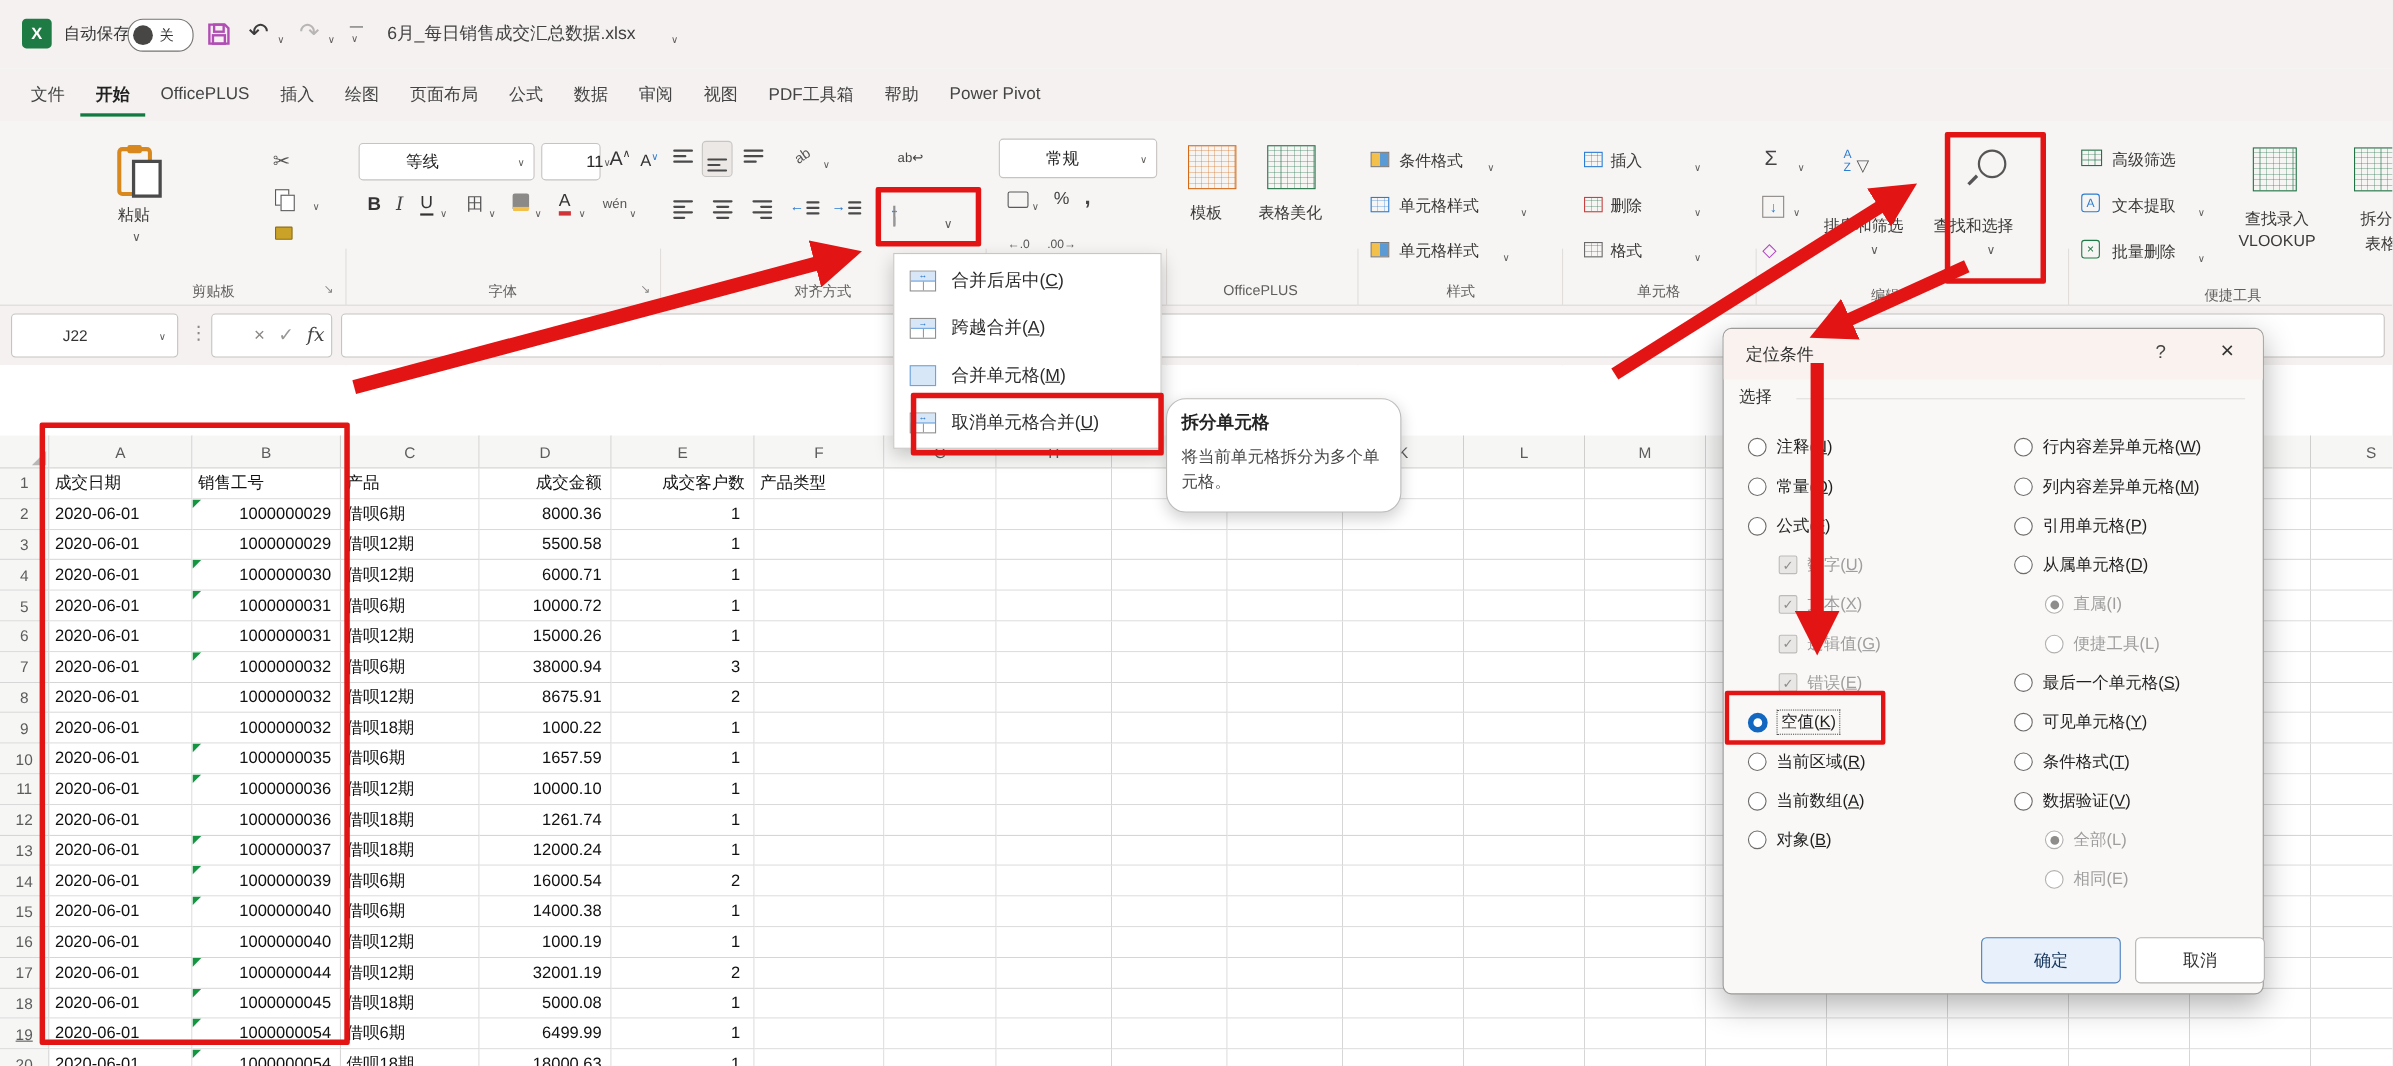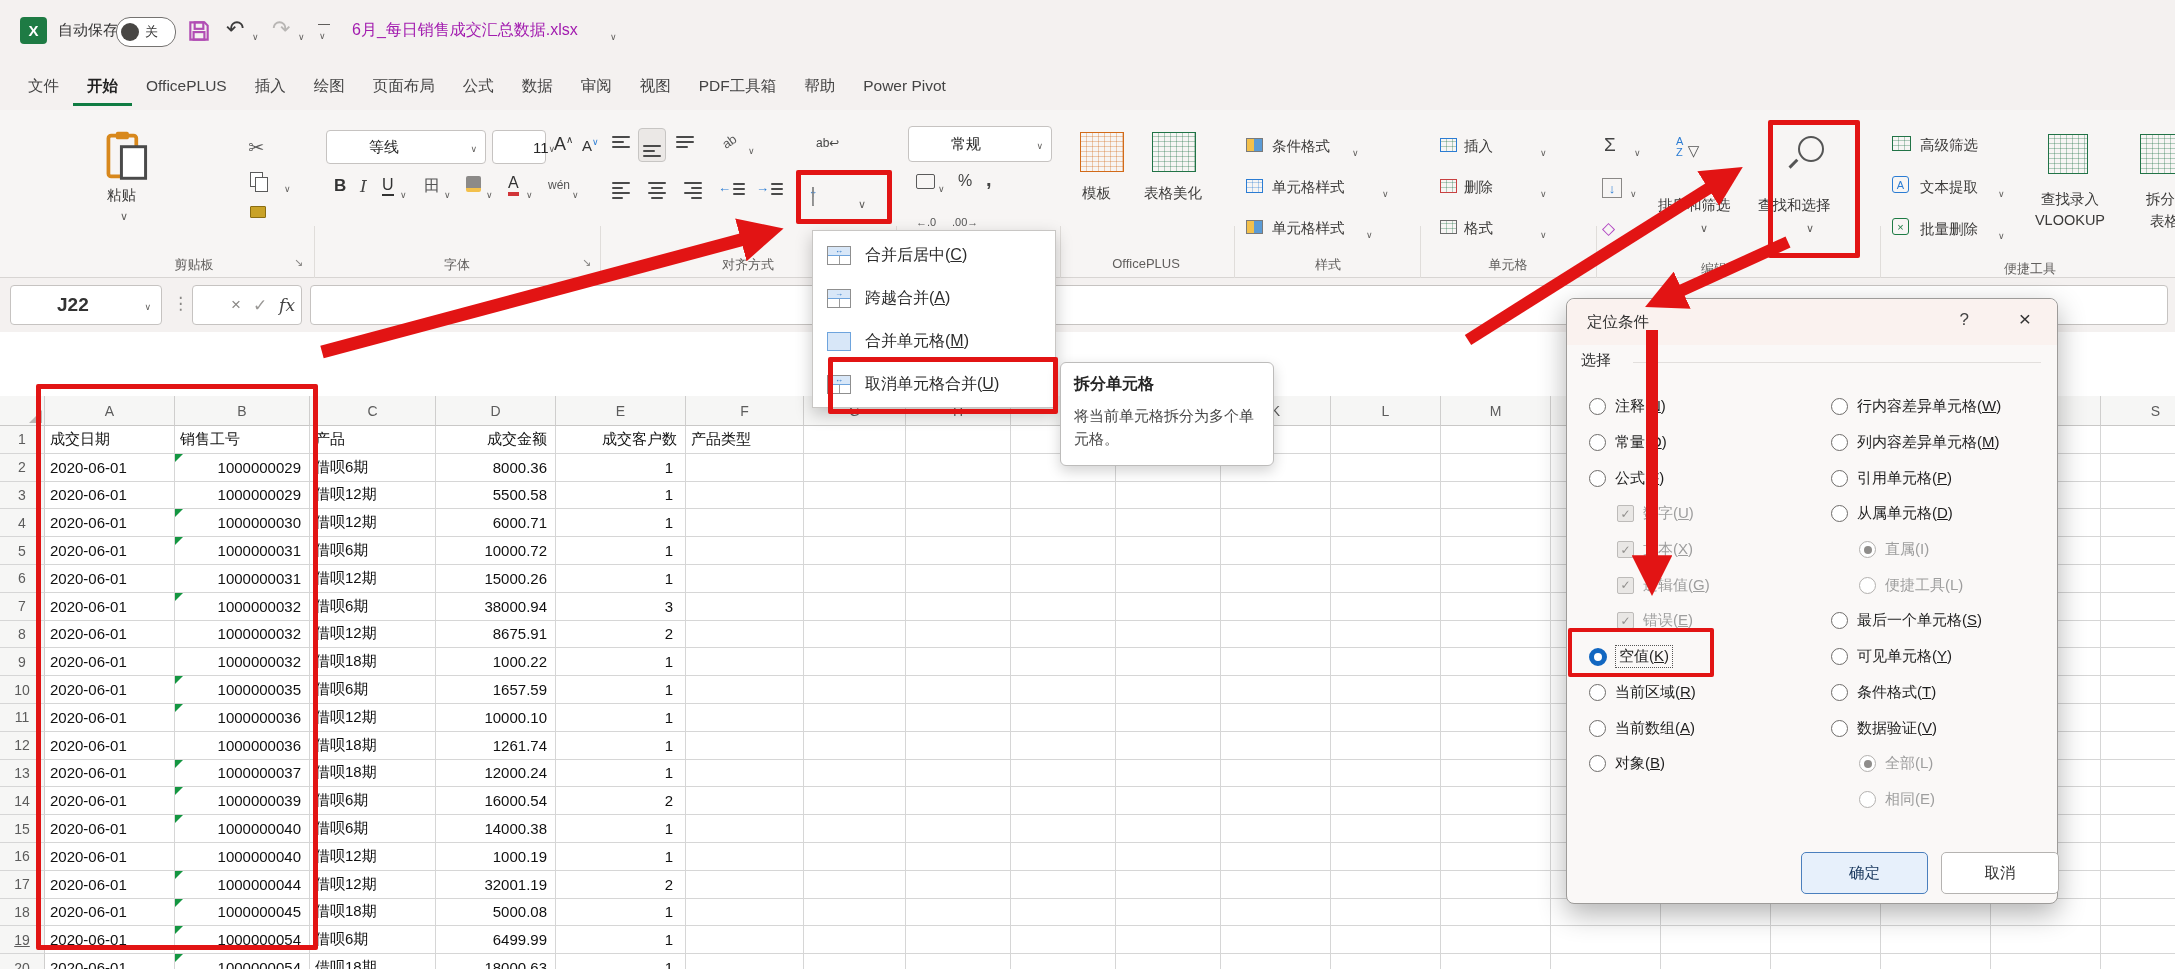--- a/index.html
+++ b/index.html
@@ -50,21 +50,21 @@
   .menu{position:absolute;left:812px;top:230px;width:244px;height:178px;background:#fff;border:1px solid #c8c6c4;
         box-shadow:0 6px 16px rgba(0,0,0,.22);z-index:50;padding-top:3px;box-sizing:border-box;}
   .mitem{height:43px;display:flex;align-items:center;padding-left:14px;font-size:16px;color:#2b2b2b;white-space:nowrap;}
   .mi{width:22px;height:17px;border:1px solid #8f8f8f;position:relative;background:#fff;margin-right:14px;flex:0 0 auto;}
   .mi .band{position:absolute;left:0;right:0;top:0;height:8px;background:#d8e7f8;border-bottom:1px solid #6ea4dd;
             display:flex;align-items:center;justify-content:center;font-size:8px;color:#1f6fc4;line-height:1;}
   .mi .split{position:absolute;bottom:0;left:50%;width:1px;height:8px;background:#9a9a9a;}
   .mi.full{background:#d8e7f8;border-color:#6ea4dd;}
   
   .tip{position:absolute;left:1060px;top:362px;width:214px;height:104px;background:#fff;border:1px solid #bdbcbb;
-       border-radius:6px;box-shadow:0 5px 14px rgba(0,0,0,.18);z-index:50;box-sizing:border-box;padding:11px 13px;}
+       border-radius:18px;box-shadow:0 5px 14px rgba(0,0,0,.18);z-index:50;box-sizing:border-box;padding:11px 13px;}
   .tip .t{font-size:16px;font-weight:bold;color:#242424;}
   .tip .b{font-size:15px;color:#484848;line-height:23px;margin-top:9px;}
   
   .dialog{position:absolute;left:1566px;top:298px;width:492px;height:606px;background:#faf8f7;border:1px solid #9d9b99;
           border-radius:8px;box-shadow:0 10px 28px rgba(0,0,0,.3);z-index:60;box-sizing:border-box;}
   .dlg-title{position:absolute;left:0;top:0;right:0;height:46px;background:#faf2ef;border-radius:8px 8px 0 0;}
   .dlg-title .txt{position:absolute;left:20px;top:13px;font-size:15.5px;color:#333;}
   .dlg-help{position:absolute;right:88px;top:11px;font-size:17px;color:#444;}
   .dlg-close{position:absolute;right:26px;top:8px;font-size:21px;color:#333;}
   .dlg-sec{position:absolute;left:14px;top:52px;font-size:15px;color:#333;}
@@ -118,21 +118,21 @@
       <rect x="8" y="4" width="8" height="6" fill="none" stroke="#b14db4" stroke-width="2"></rect>
       <rect x="7" y="13" width="10" height="7" fill="none" stroke="#b14db4" stroke-width="2"></rect>
     </svg>
     <div class="abs" style="left:226px;top:16px;font-size:22px;color:#3b3b3b;">↶</div>
     <div class="abs dd" style="left:252px;top:26px;"></div>
     <div class="abs" style="left:272px;top:16px;font-size:22px;color:#b8b6b4;">↷</div>
     <div class="abs dd" style="left:298px;top:26px;"></div>
     <div class="abs" style="left:318px;top:24px;width:12px;border-top:1.5px solid #5f5d5b;">
         <div class="dd" style="margin-left:1px;"></div>
       </div>
-    <div class="abs" style="left:352px;top:20px;font-size:16px;color:#a21caf;white-space:nowrap;">6月_每日销售成交汇总数据.xlsx</div>
+    <div class="abs" style="left:352px;top:20px;font-size:16px;color:#404040;white-space:nowrap;">6月_每日销售成交汇总数据.xlsx</div>
     <div class="abs dd" style="left:610px;top:26px;"></div>
   </div>
 
   <div class="tabsrow">
       <div class="tab">文件</div>
       <div class="tab active">开始</div>
       <div class="tab">OfficePLUS</div>
       <div class="tab">插入</div>
       <div class="tab">绘图</div>
       <div class="tab">页面布局</div>
@@ -321,21 +321,21 @@
     <div class="abs btxt" style="left:2022px;top:80px;width:96px;text-align:center;">查找录入</div>
     <div class="abs" style="left:2022px;top:102px;width:96px;text-align:center;font-size:14.5px;color:#3b3a39;">VLOOKUP</div>
     <div class="abs tbl" style="left:2140px;top:24px;width:40px;height:40px;"></div>
     <div class="abs btxt" style="left:2146px;top:80px;">拆分合</div>
     <div class="abs btxt" style="left:2150px;top:102px;">表格</div>
     <div class="grouplabel" style="left:2030px;top:150px;">便捷工具</div>
   </div>
 
   <div class="formulabar">
     <div class="whitebox abs" style="left:10px;top:7px;width:152px;height:40px;">
-      <span style="margin-left:14px;font-size:19px;color:#333;font-weight:bold;">J22</span>
+      <span style="margin-left:14px;font-size:14px;color:#333;">J22</span>
       <span class="dd" style="margin-left:auto;margin-right:10px;"></span>
     </div>
     <div class="abs fbicon" style="left:172px;top:15px;">⋮</div>
     <div class="whitebox abs" style="left:192px;top:7px;width:110px;height:40px;justify-content:space-around;">
       <span class="fbicon">×</span>
       <span class="fbicon" style="color:#9a9896;">✓</span>
       <span class="fxi">fx</span>
     </div>
     <div class="whitebox abs" style="left:310px;top:7px;width:1858px;height:40px;border-radius:4px;"></div>
   </div>

